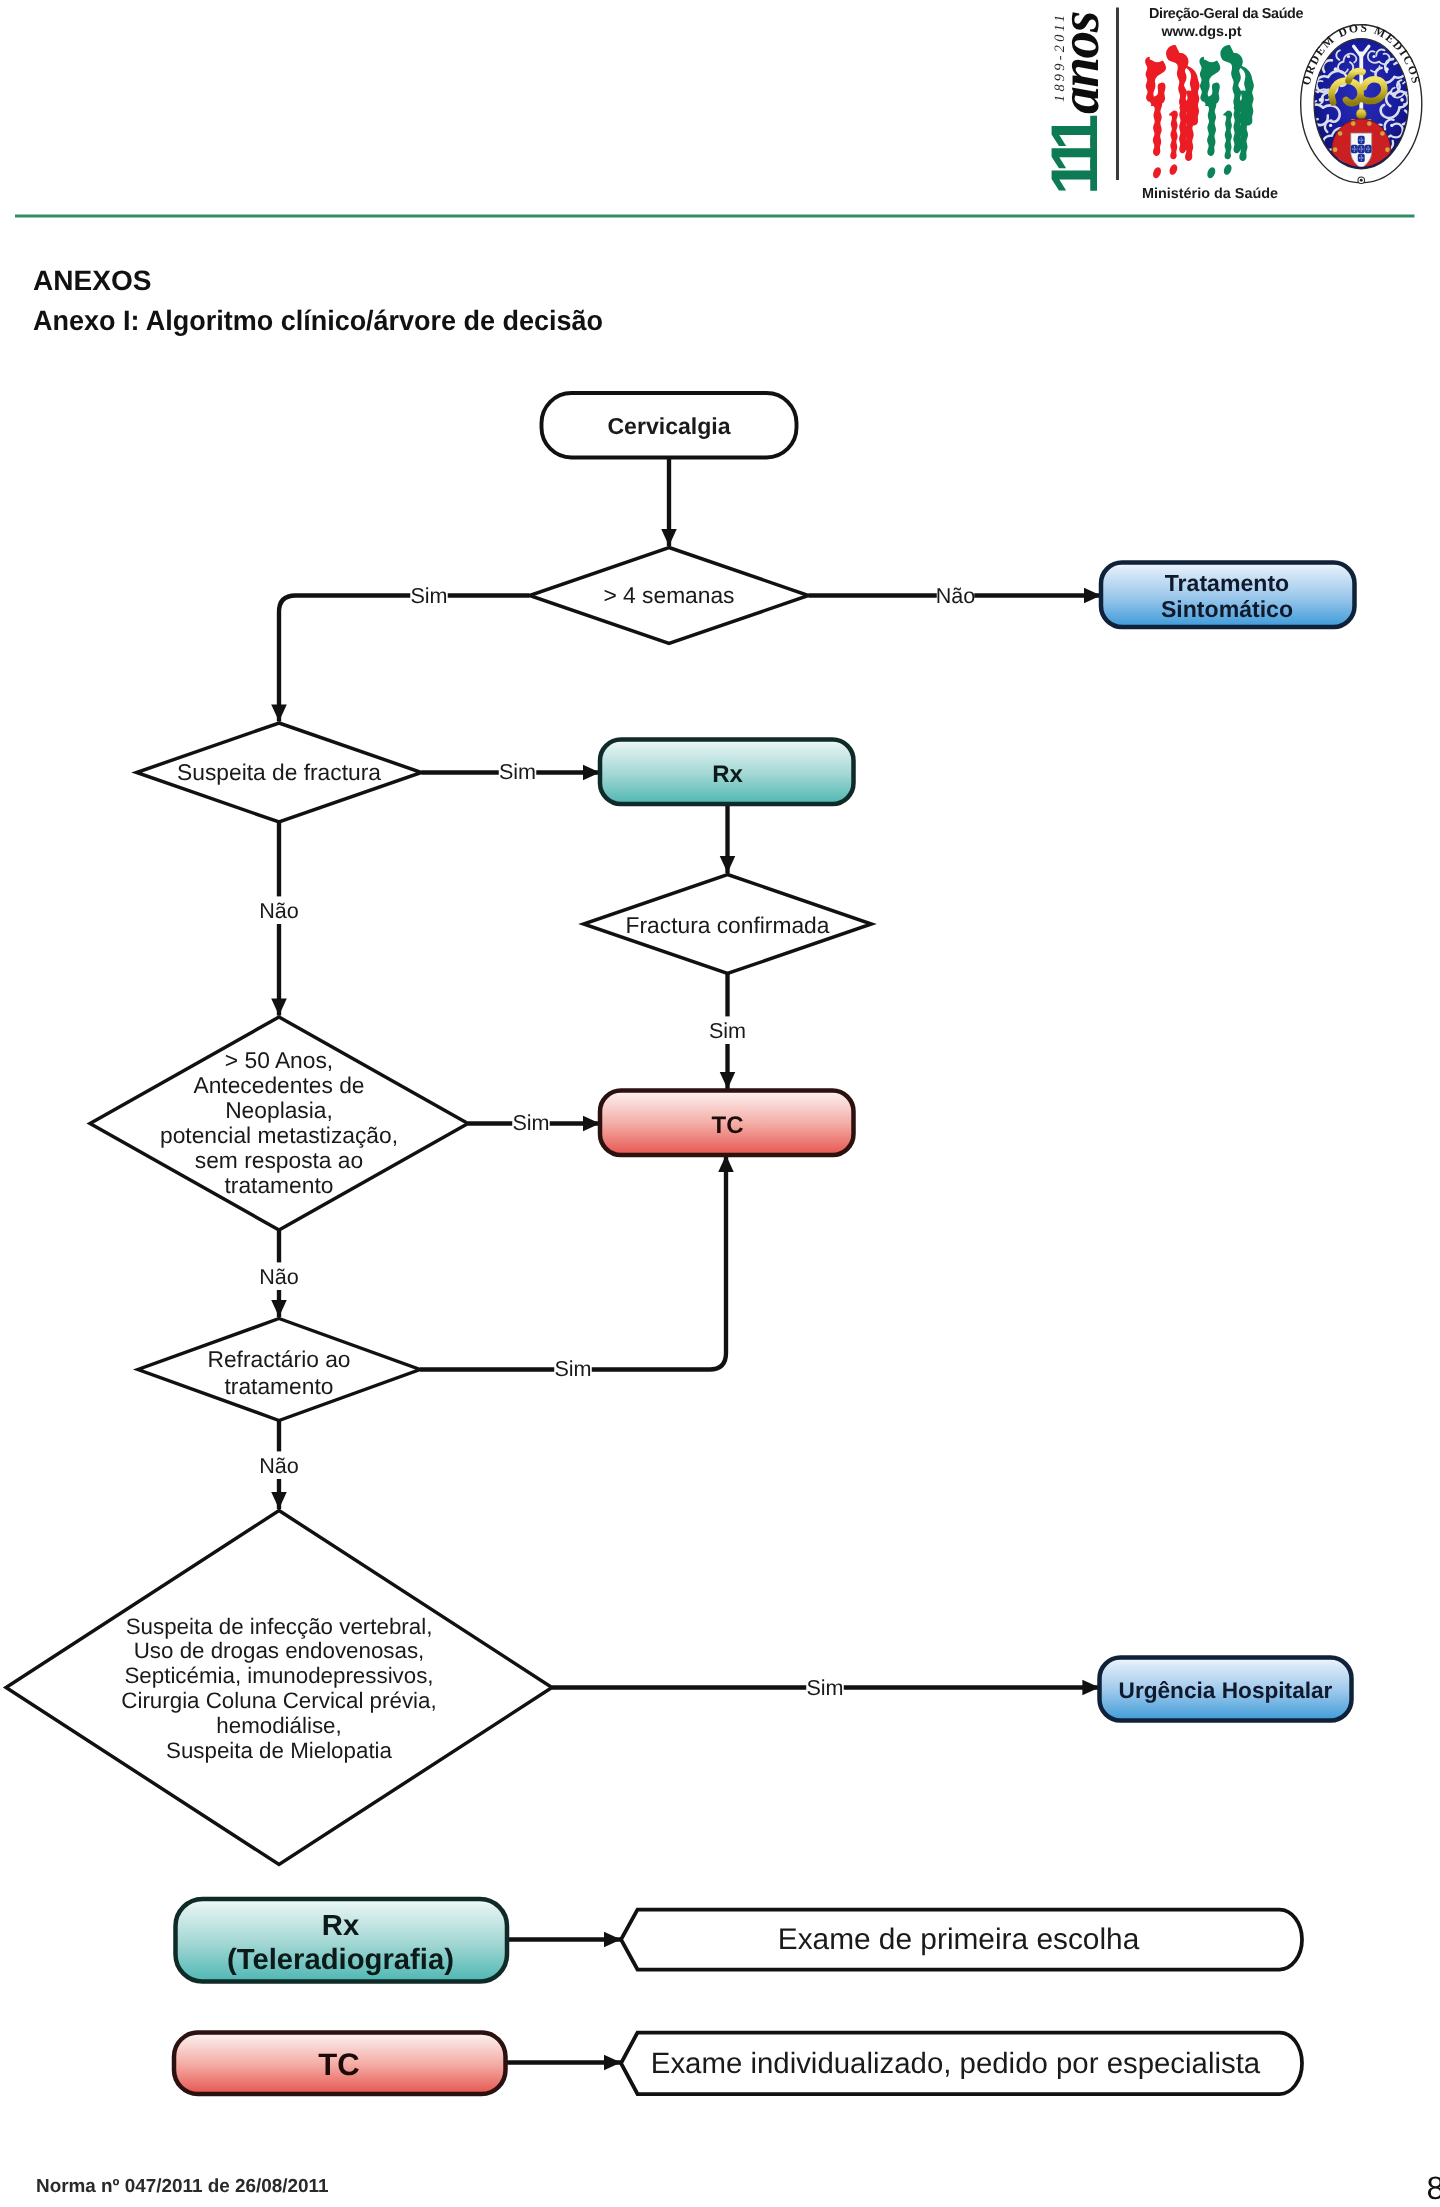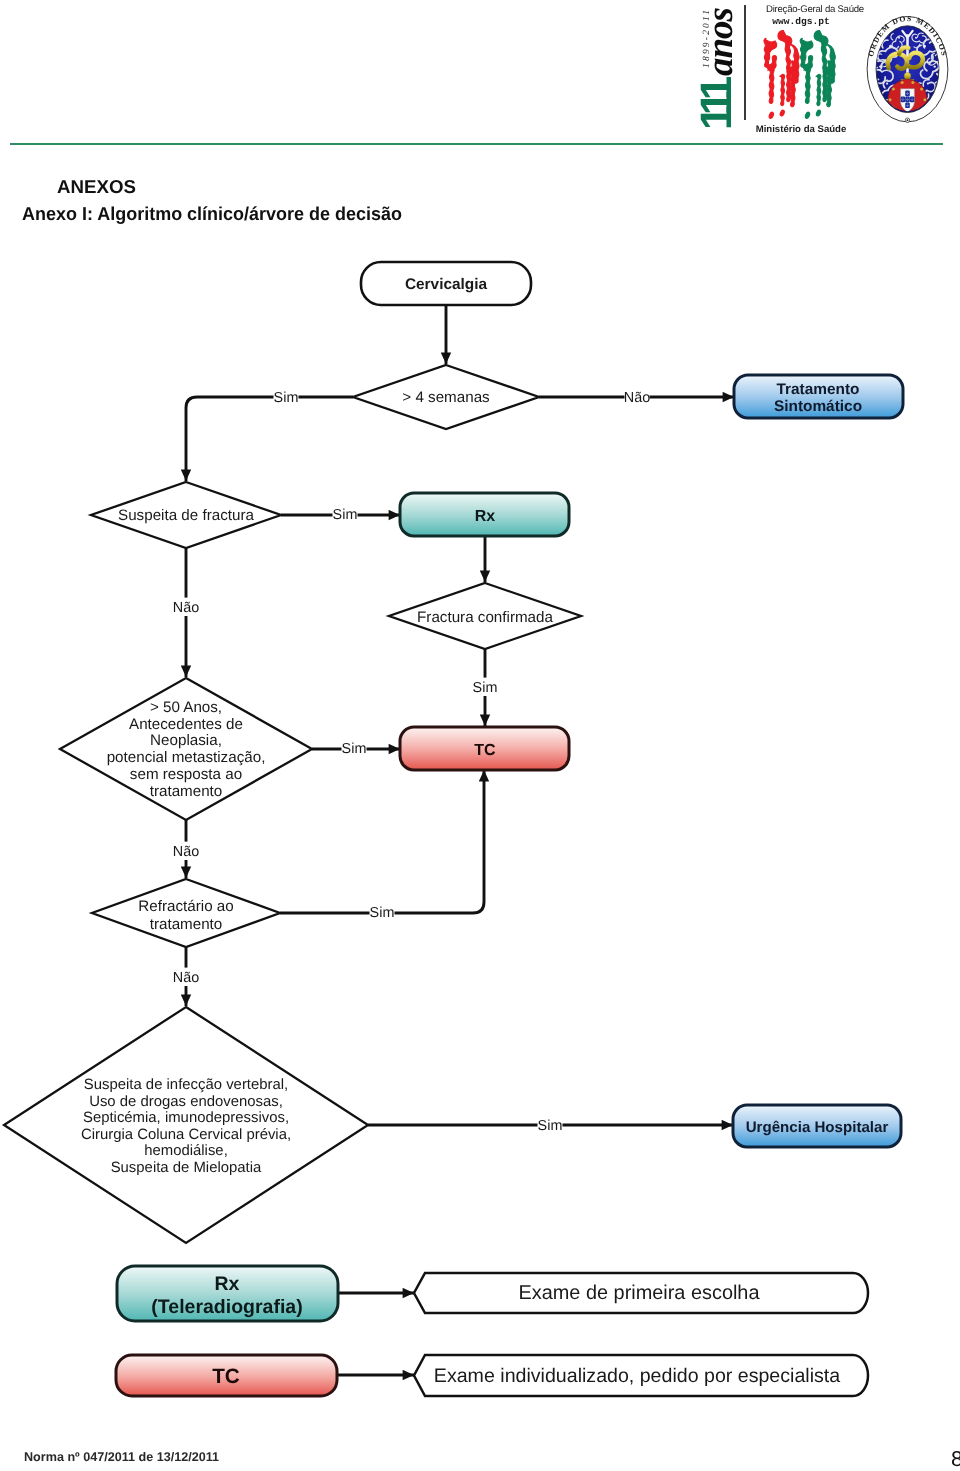--- a/index.html
+++ b/index.html
@@ -32,33 +32,33 @@
   #anniv-anos{font-family:"Liberation Serif",serif;font-style:italic;font-weight:bold;
       font-size:37px;color:#0d0d0d;letter-spacing:-1px;line-height:29px;
       left:12px;top:76px;transform:rotate(-90deg);}
   #anniv-111{font-family:"Liberation Sans",sans-serif;font-weight:bold;font-size:44px;
       color:#0e7a54;letter-spacing:-7.2px;line-height:34px;
       left:6px;top:130px;transform:rotate(-90deg);}
   #anniv-divider{position:absolute;left:744px;top:5px;width:1.6px;height:115px;background:#3a3a3a;}
 
   
   #dgs{position:absolute;left:750px;top:4px;width:102px;height:130px;text-align:center;}
-  #dgs-title{font-size:9.6px;font-weight:normal;color:#1b1b1b;line-height:12px;letter-spacing:-0.25px;
+  #dgs-title{font-size:9.6px;font-weight:bold;color:#1b1b1b;line-height:12px;letter-spacing:-0.25px;
       white-space:nowrap;padding-left:16px;}
-  #dgs-url{font-size:9.6px;font-weight:bold;color:#1b1b1b;line-height:12px;white-space:nowrap;font-family:Liberation Mono, monospace;}
+  #dgs-url{font-size:9.6px;font-weight:bold;color:#1b1b1b;line-height:12px;white-space:nowrap;}
   #dgs-min{font-size:9.6px;font-weight:bold;color:#1b1b1b;line-height:12px;white-space:nowrap;
-      position:absolute;left:0;top:120px;width:102px;}
+      position:absolute;left:0;top:120px;width:102px;text-align:right;}
   #dgs-figures{position:absolute;left:13px;top:26px;width:76px;height:91px;}
 
   
   #seal{position:absolute;left:865px;top:15px;width:85px;height:110px;}
 
   
   #anexos{position:absolute;left:22px;top:177px;font-size:18.7px;font-weight:bold;color:#111;
-      line-height:19px;margin-left:35px;}
+      line-height:19px;}
   #anexo-sub{position:absolute;left:22px;top:204px;font-size:18.7px;font-weight:bold;color:#111;
       line-height:20px;transform:scaleX(0.962);transform-origin:left top;}
 
   
   #flow{position:absolute;left:0px;top:0px;width:960px;height:1471px;}
 
   
   #footer-left{position:absolute;left:24px;top:1450px;font-size:12.6px;font-weight:bold;
       color:#2a2a2a;line-height:14px;}
   #footer-right{position:absolute;left:951px;top:1447px;font-size:21.5px;color:#111;line-height:24px;}
@@ -417,15 +417,15 @@
 
 
 
 
 
 
 
 
   </div>
 
-  <div id="footer-left">Norma nº 047/2011 de 13/12/2011</div>
+  <div id="footer-left">Norma nº 047/2011 de 26/08/2011</div>
   <div id="footer-right">8/13</div>
 </div>
 
 </body></html>

